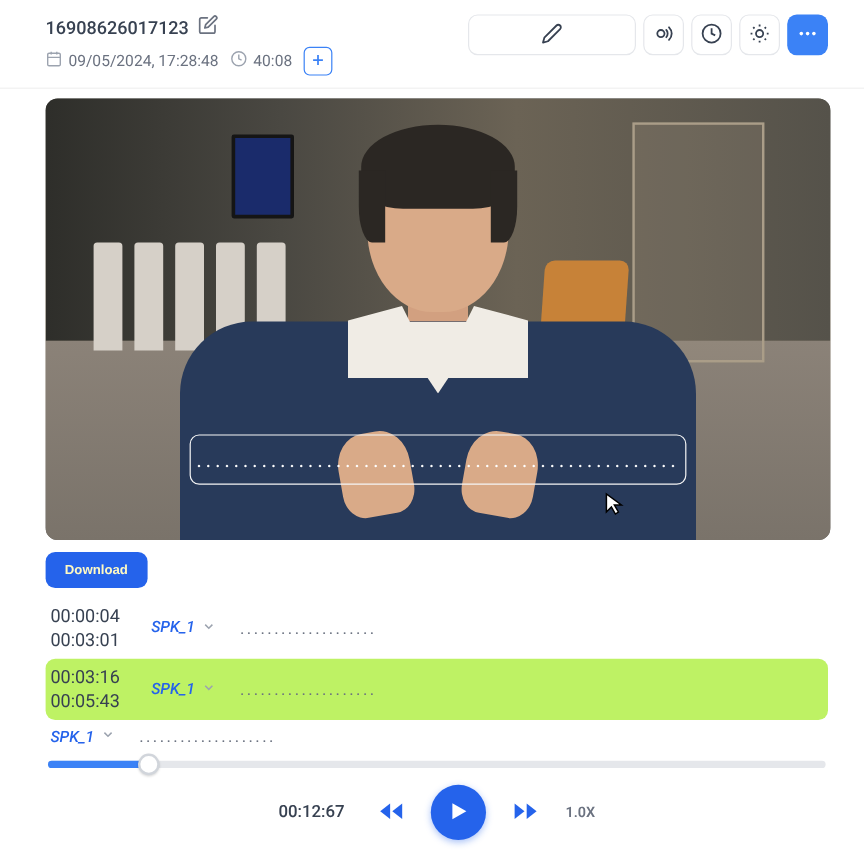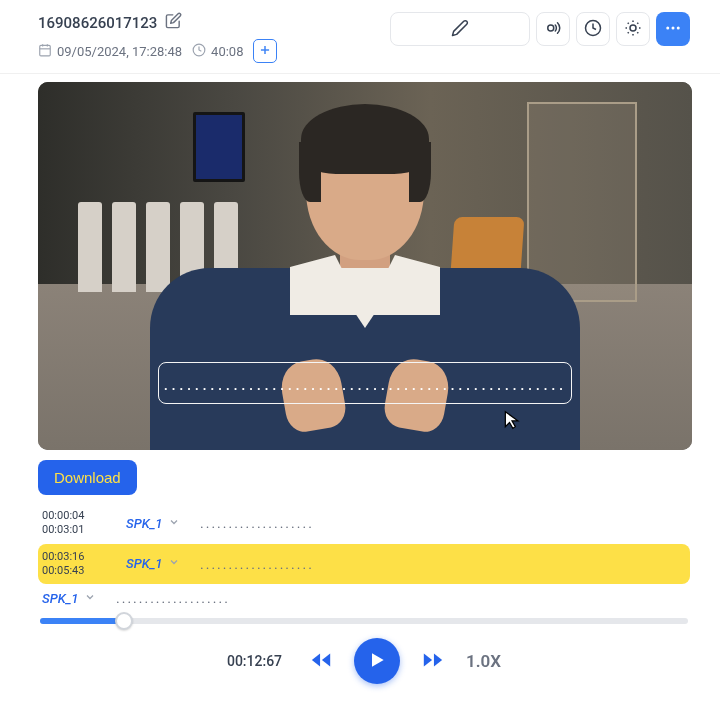--- a/index.html
+++ b/index.html
@@ -104,32 +104,32 @@
     position: absolute; bottom: 46px; left: 50%; transform: translateX(-50%);
     width: 414px; height: 42px;
     border: 1.5px solid #f5f5f5; border-radius: 8px;
     display: flex; align-items: center; justify-content: center;
     color: #fff; font-size: 18px; letter-spacing: 3px;
   }
   .cursor { position: absolute; bottom: 16px; left: 71%; pointer-events:none; }
 
   .download-btn {
     margin-top: 10px;
-    background: #2563eb; color: #fde047; border: none;
-    border-radius: 8px; padding: 9px 16px; font-size: 15px; font-weight: 400;
+    background: #2563eb; color: #fef9c3; border: none;
+    border-radius: 8px; padding: 9px 16px; font-size: 11px; font-weight: 700;
     cursor: pointer;
   }
 
   .transcript { margin-top: 8px; display: flex; flex-direction: column; gap: 0; }
   .row {
     display: flex; align-items: center; gap: 18px;
     padding: 6px 4px; border-radius: 8px; font-size: 14px;
   }
-  .row.active { background: #fde047; }
-  .times { display: flex; flex-direction: column; color: #374151; min-width: 66px; font-size: 11px; line-height:1.3;}
+  .row.active { background: #bef264; }
+  .times { display: flex; flex-direction: column; color: #374151; min-width: 66px; font-size: 15px; line-height:1.3;}
   .speaker-chip {
     display: flex; align-items: center; gap: 6px;
     color: #2563eb; font-size: 13px; font-weight: 500;
     cursor: pointer; min-width: 56px; font-style: italic;
   }
   .chev { color: #9ca3af; }
   .row-text { color: #6b7280; letter-spacing: 2px; }
 
   .controls { position: relative; margin-top: 6px; }
   .progress-track {
@@ -152,21 +152,21 @@
     text-align: center;
   }
   .time-label { font-size: 14px; color: #374151; font-weight: 500; margin-right: 6px;}
   .ctrl-btn { background: none; border: none; cursor: pointer; color: #2563eb; display:flex; align-items:center; }
   .play-btn {
     width: 46px; height: 46px; border-radius: 50%; background: #2563eb;
     display: flex; align-items: center; justify-content: center;
     border: none; cursor: pointer;
     box-shadow: 0 2px 6px rgba(37,99,235,0.4);
   }
-  .speed { font-size: 17px; color: #6b7280; font-weight: 600; cursor: pointer; }
+  .speed { font-size: 12px; color: #6b7280; font-weight: 600; cursor: pointer; }
 </style>
 </head>
 <body>
 
 <div class="header">
   <div class="header-left">
     <div class="title-row">
       <span class="title-text">16908626017123</span>
       <span style="cursor:pointer;color:#6b7280;">
         <svg width="17" height="17" viewBox="0 0 24 24" fill="none" stroke="currentColor" stroke-width="2" stroke-linecap="round" stroke-linejoin="round">

